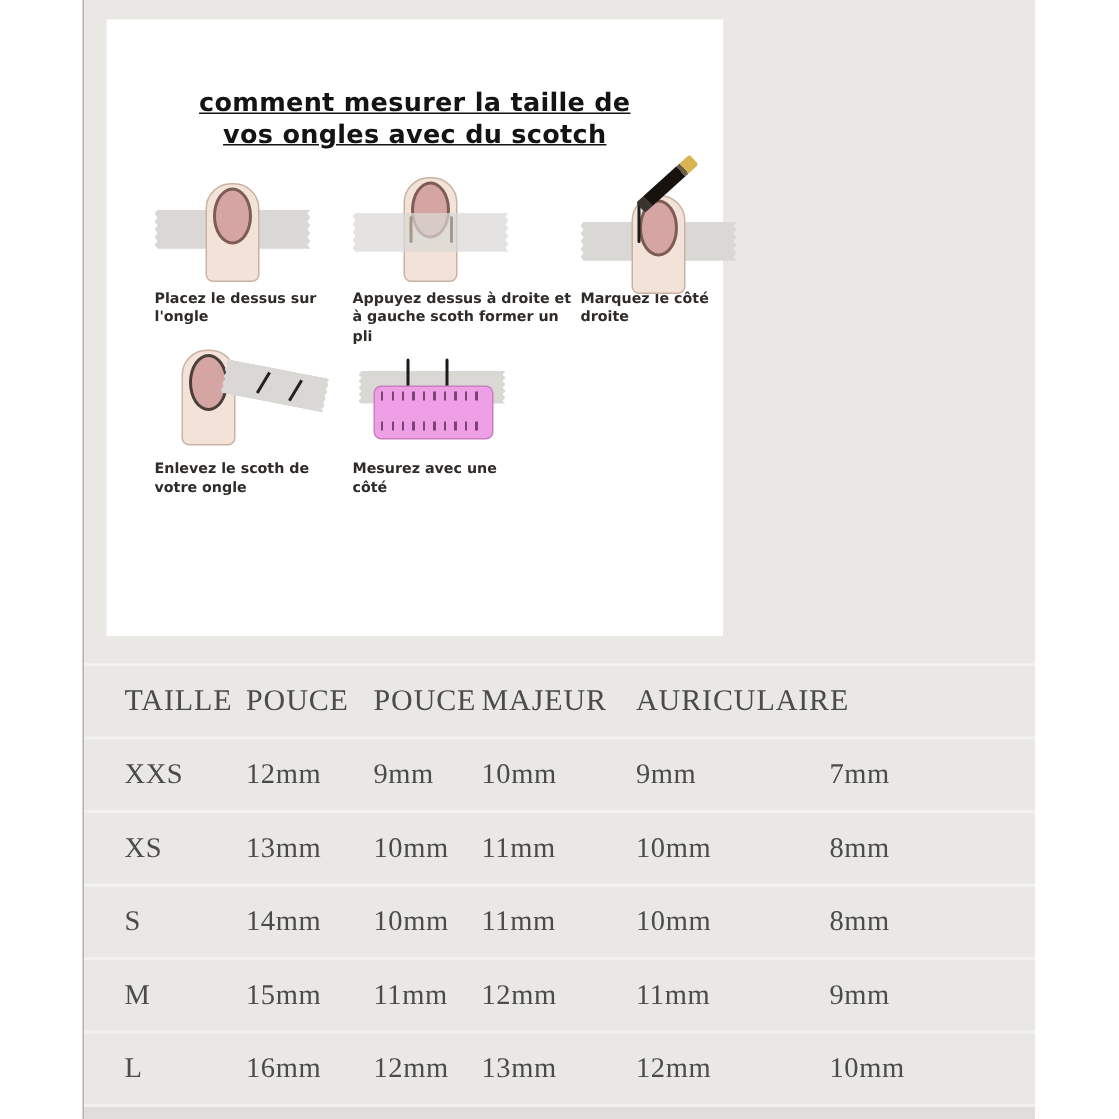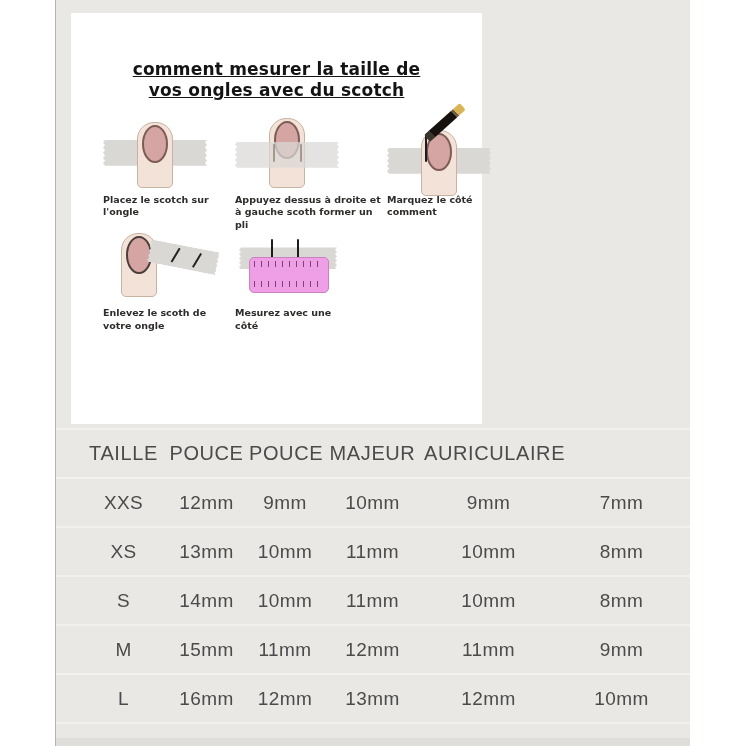--- a/index.html
+++ b/index.html
@@ -69,25 +69,24 @@
   .ruler {
     position:absolute; z-index:3; width:80px; height:36px;
     background:var(--ruler-pink,#ee9fe6);
     border:1px solid var(--ruler-edge,#c97fc0); border-radius:5px;
   }
   .ticks { position:absolute; left:4px; right:4px; height:6px;
     background:repeating-linear-gradient(90deg, rgba(110,58,104,0.9) 0 1.5px, transparent 1.5px 7px); }
   .ticks.t { top:3px; } .ticks.b { bottom:5px; }
   
   .size-table {
-    position:absolute; left:0; top:428px; width:100%;
+    position:absolute; left:0; top:442px; width:100%;
     border-top:2px solid var(--divider,#f2f1ef);
     color:var(--table-text,#4b4b4b);
-    font-family:Liberation Sans, sans-serif;
-    text-align:center;
+    font-family:Liberation Serif, serif;
   }
   .trow {
     display:grid; grid-template-columns:81px 85px 72px 103px 129px 1fr;
     padding-left:27px; height:49px; align-items:center;
     border-bottom:2px solid var(--divider,#f2f1ef);
     font-size:19px; letter-spacing:0.4px;
   }
   .trow.thead { font-size:20px; letter-spacing:0.6px; }
   .footer-strip {
     position:absolute; left:0; bottom:0; width:100%; height:8px;
@@ -104,21 +103,21 @@
 
     <div class="steps">
 
       <div class="step">
         <div class="illus">
           <div class="tape behind"></div>
           <div class="finger" style="left:34px; top:4px;">
             <div class="nail"></div>
           </div>
         </div>
-        <div class="caption cw-108">Placez le scotch sur l'ongle</div>
+        <div class="caption cw-108">Placez le dessus sur l'ongle</div>
       </div>
 
       <div class="step">
         <div class="illus">
           <div class="finger" style="left:34px; top:0; height:70px;">
             <div class="nail"></div>
           </div>
           <div class="tape over"></div>
           <div class="crease" style="left:38px; top:26px;"></div>
           <div class="crease" style="left:65px; top:26px;"></div>
@@ -128,21 +127,21 @@
 
       <div class="step">
         <div class="illus">
           <div class="tape behind" style="top:30px;"></div>
           <div class="finger" style="left:34px; top:12px;">
             <div class="nail"></div>
           </div>
           <div class="mark" style="left:38px; top:16px;"></div>
           <div class="pen" style="left:40px; top:16px;"></div>
         </div>
-        <div class="caption cw-108">Marquez le côté comment</div>
+        <div class="caption cw-108">Marquez le côté droite</div>
       </div>
 
 
       <div class="step">
         <div class="illus">
           <div class="finger" style="left:18px; top:2px; height:64px;">
             <div class="nail" style="border-color:#4a3f3a;"></div>
           </div>
           <div class="tape" style="left:46px; top:8px; width:70px; height:23px; z-index:2; transform:rotate(11deg); transform-origin:left center;">
             <div class="slash" style="left:26px; top:3px;"></div>

